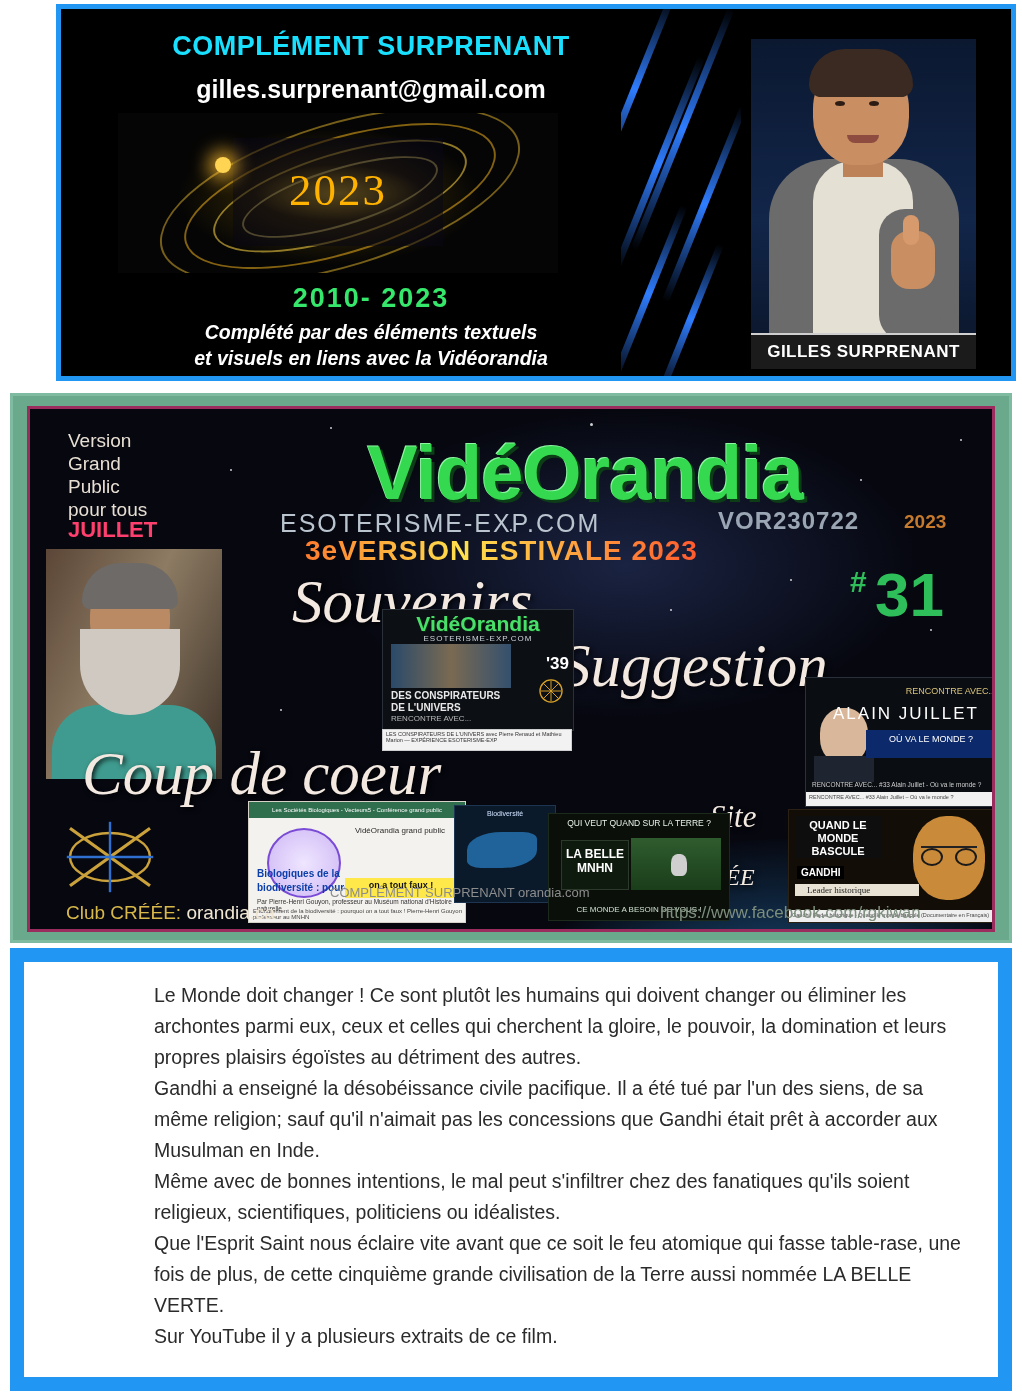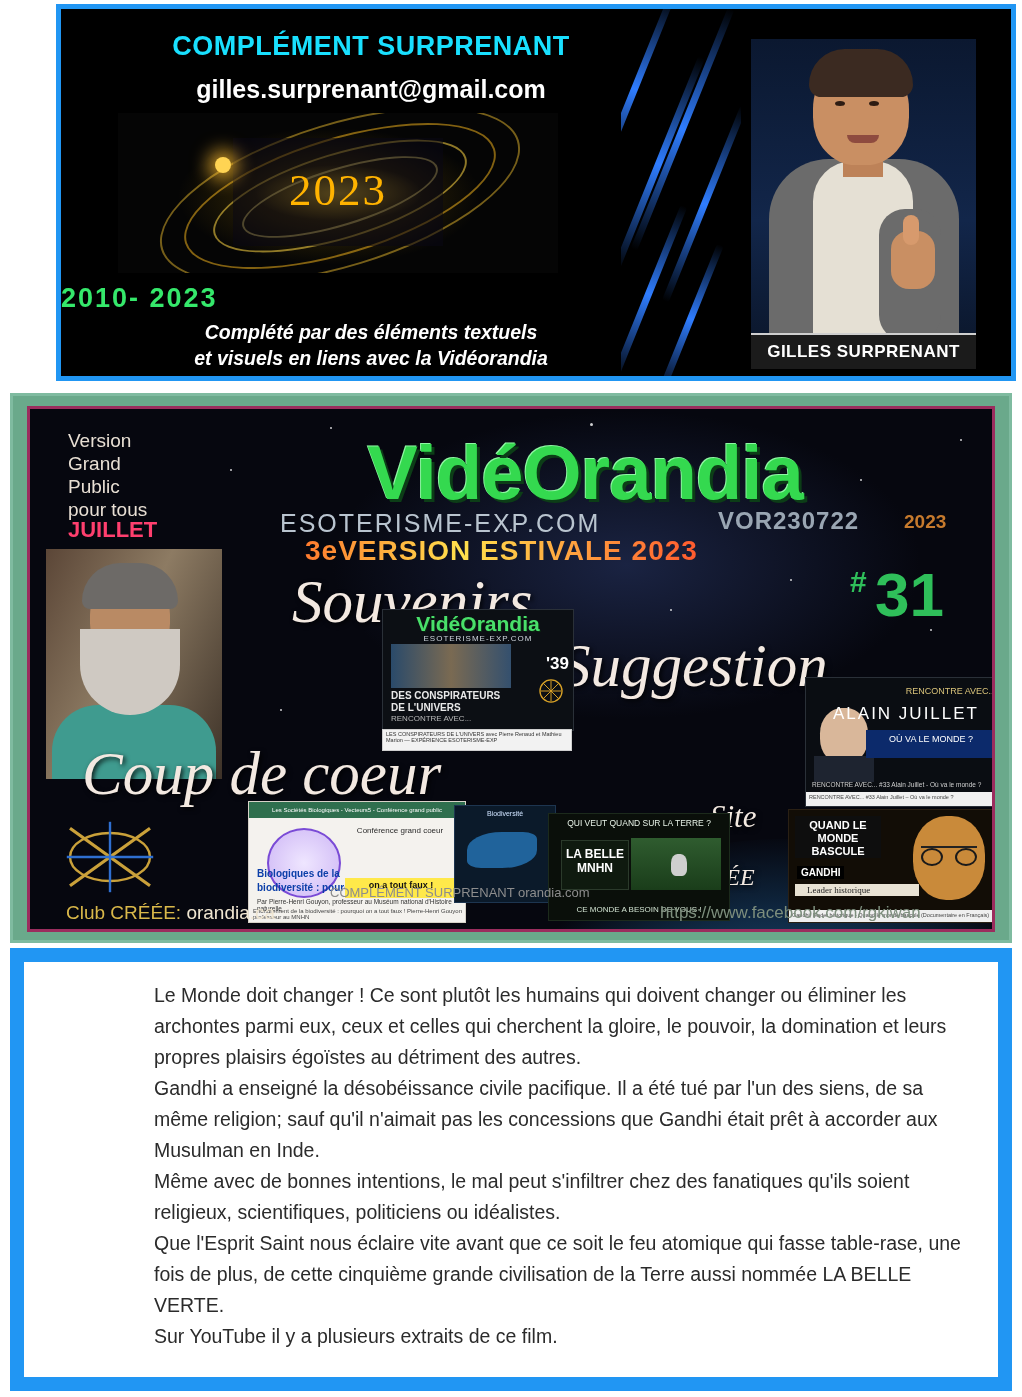--- a/index.html
+++ b/index.html
@@ -96,20 +96,21 @@
     height: 16px;
     border-radius: 50%;
     background: #ffd453;
     box-shadow: 0 0 18px 7px rgba(255,190,50,0.75);
   }
   .banner-range {
     position: absolute;
     left: 0;
     top: 274px;
     width: 620px;
+    text-align: center;
     color: #35e86b;
     font-size: 27px;
     font-weight: bold;
     letter-spacing: 2px;
   }
   .banner-sub1, .banner-sub2 {
     position: absolute;
     width: 620px;
     text-align: center;
     color: #ffffff;
@@ -710,21 +711,21 @@
         <div class="t3">OÙ VA LE MONDE ?</div>
         <div class="cap">RENCONTRE AVEC... #33 Alain Juillet - Où va le monde ?</div>
         <div class="bar">
           <span>RENCONTRE AVEC... #33 Alain Juillet – Où va le monde ?</span>
         </div>
       </div>
 
       <div class="thumb-card tc3">
         <div class="band">Les Sociétés Biologiques - Vecteurs5 - Conférence grand public</div>
         <div class="mol"></div>
-        <div class="conf">Conférence grand coeur</div>
+        <div class="conf">VidéOrandia grand public</div>
         <div class="h1">Biologiques de la</div>
         <div class="h2">biodiversité : pourquoi</div>
         <div class="yel">on a tout faux !</div>
         <div class="auth">Par Pierre-Henri Gouyon, professeur au Muséum national d'Histoire naturelle</div>
         <div class="foot">Effondrement de la biodiversité : pourquoi on a tout faux ! Pierre-Henri Gouyon professeur au MNHN</div>
       </div>
 
       <div class="thumb-card tc4">
         <div class="t">Biodiversité</div>
         <div class="fish"></div>

